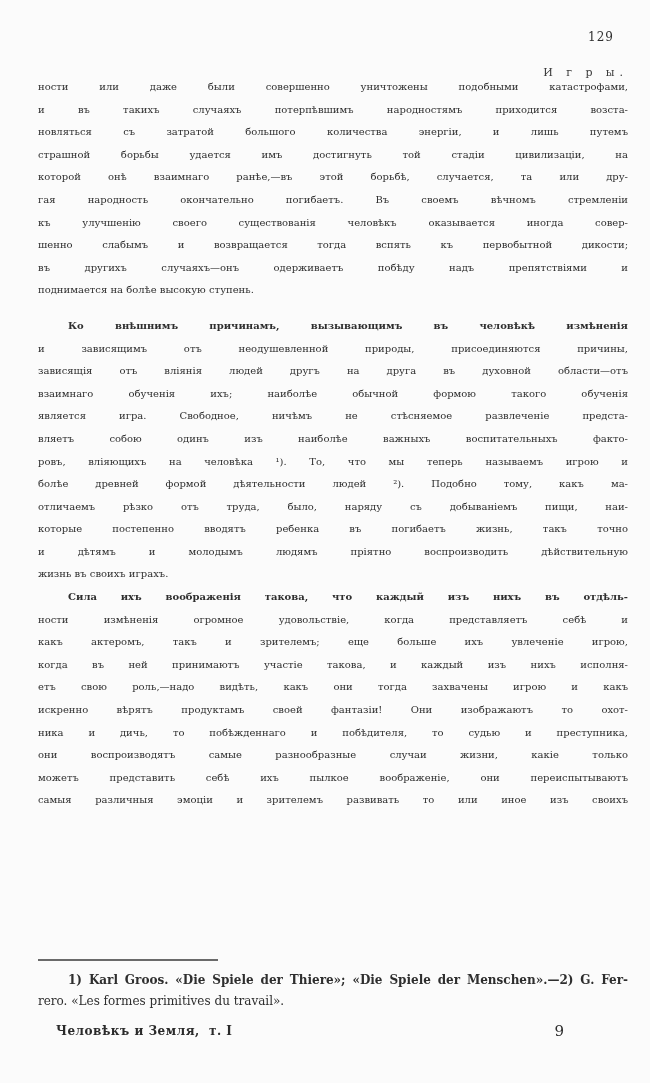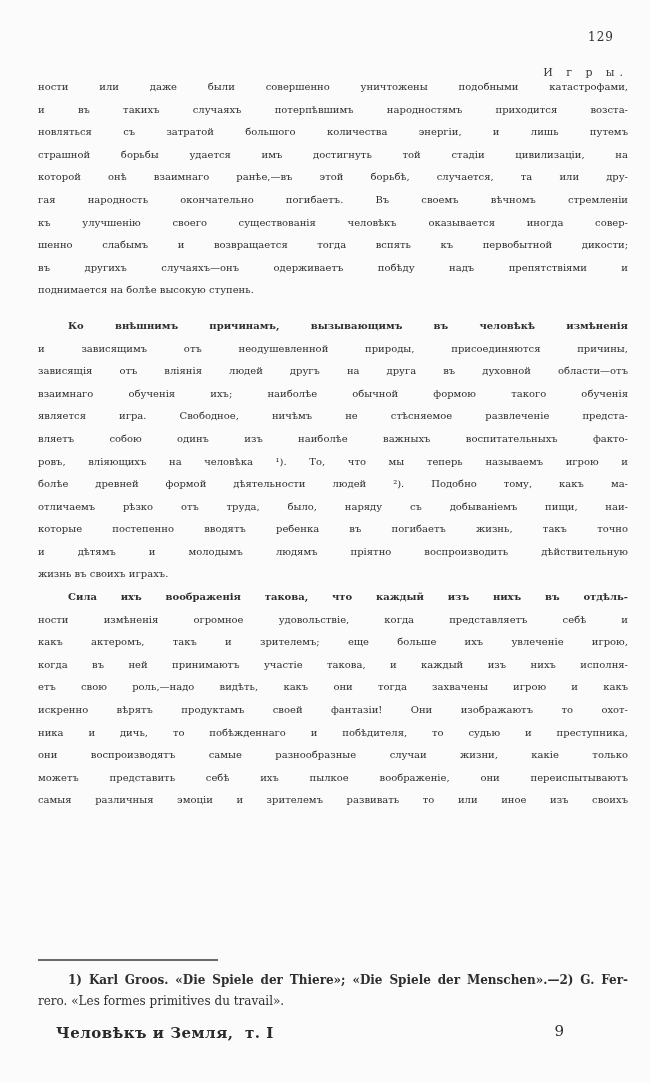--- a/index.html
+++ b/index.html
@@ -71,21 +71,21 @@
     position: absolute;
     top: 1022px;
     left: 38px;
     width: 590px;
     height: 24px;
   }
   .footer-book-title {
     position: absolute;
     left: 18px;
     top: 2px;
-    font-size: 15px;
+    font-size: 12px;
     font-weight: bold;
     letter-spacing: 0.5px;
     white-space: pre;
     color: #2a2a2a;
   }
   .footer-signature-number {
     position: absolute;
     right: 64px;
     top: 0;
     font-size: 15px;

